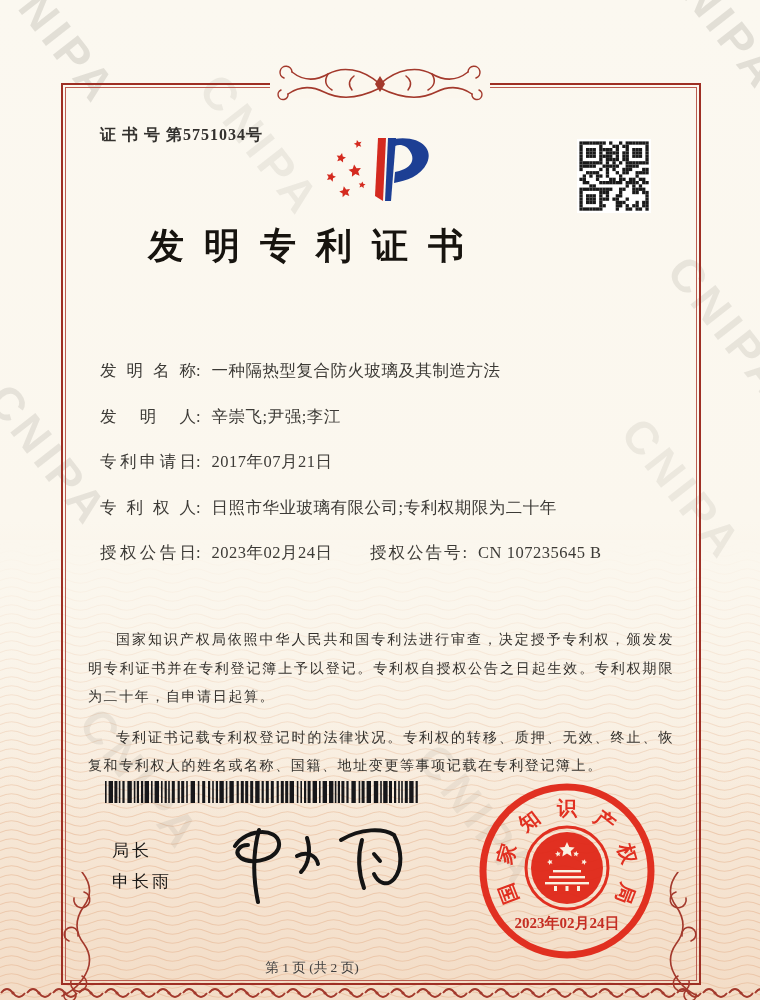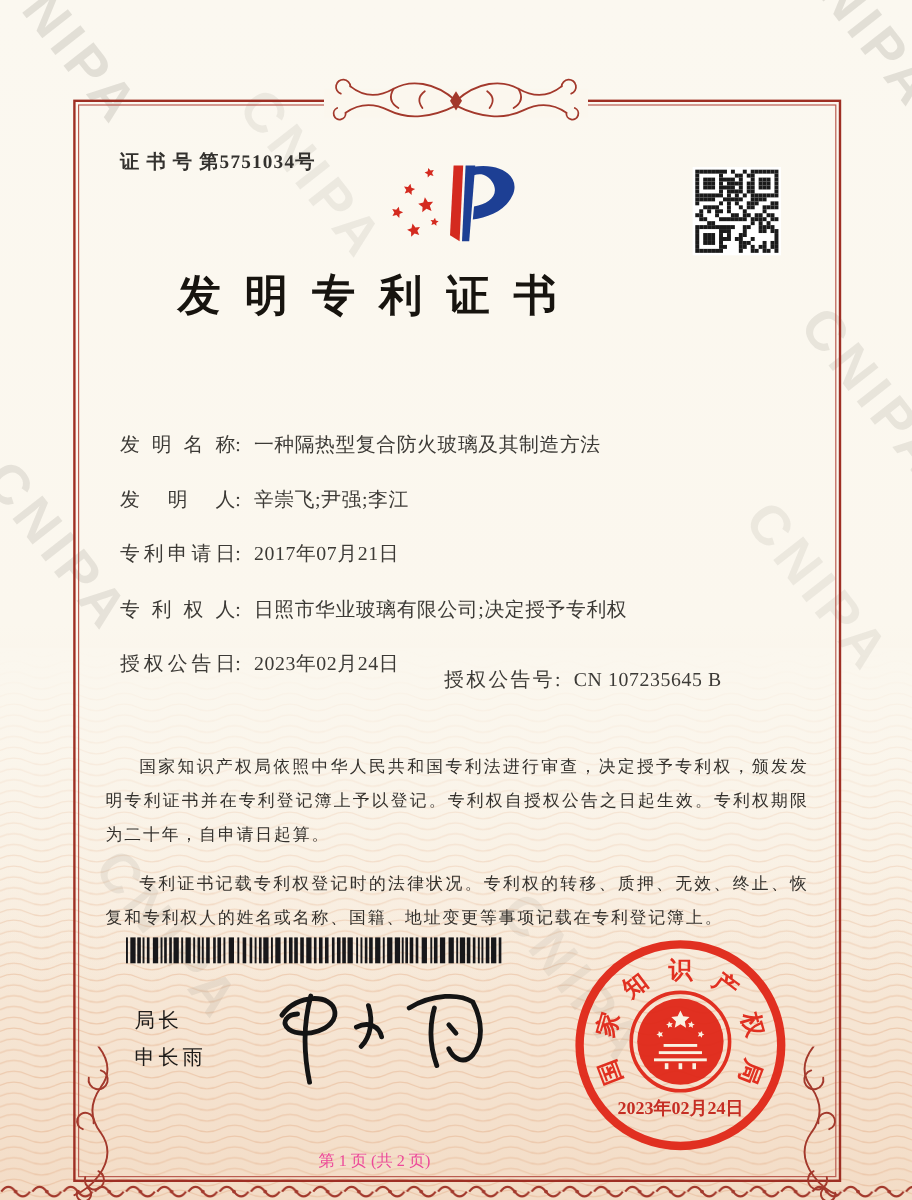--- a/index.html
+++ b/index.html
@@ -28,40 +28,40 @@
   #title{left:0;top:222px;width:612px;text-align:center;font-size:36px;font-weight:700;
          color:#17140f;letter-spacing:20px;text-indent:20px;}
 
   
   #fields{left:100px;top:316px;width:580px;font-size:16.5px;color:#3c3a36;margin-top:44px;}
   .frow{height:45.5px;position:relative;white-space:nowrap;}
   .fld-label{display:inline-block;width:96px;text-align:justify;text-align-last:justify;
              vertical-align:top;}
   .colon{display:inline-block;margin-right:11px;}
   .fld-value{letter-spacing:.5px;}
-  .pair2{position:absolute;left:270px;top:14px;}
+  .pair2{position:absolute;left:270px;top:0;}
   .pair2 .fld-label2{letter-spacing:2px;}
 
   
   #paras{left:88px;top:626px;width:586px;font-size:14px;color:#33302c;}
   .para{margin:0 0 12px 0;text-indent:2em;line-height:28.5px;letter-spacing:1.6px;
         text-align:justify;}
 
   
   #barcode-box{left:105px;top:781px;}
   #signer{left:112px;top:835px;font-family:Liberation Serif, serif;
           font-size:17px;color:#1d1b19;letter-spacing:3px;line-height:31px;}
   #signature{left:213px;top:806px;}
 
   
   #seal{left:472px;top:776px;z-index:6;}
   .seal-char{font:700 20px "Liberation Serif","DejaVu Serif",serif;fill:#e02718;}
 
   
-  #footer{left:0;top:959px;width:624px;text-align:center;font-size:13.5px;color:#ec4899;}
+  #footer{left:0;top:959px;width:624px;text-align:center;font-size:13.5px;color:#404040;}
 </style>
 </head>
 <body>
 
 <div id="page">
 
   <svg class="waves" width="760" height="460">
     <defs>
       <pattern id="wv" width="46" height="9" patternUnits="userSpaceOnUse">
         <path d="M0,4.5 Q11.5,-1 23,4.5 T46,4.5" fill="none" stroke="#e4b08b" stroke-width="1.1"></path>
@@ -408,21 +408,21 @@
     <div class="frow">
       <span class="fld-label">发明名称</span><span class="colon">:</span><span class="fld-value">一种隔热型复合防火玻璃及其制造方法</span>
     </div>
     <div class="frow">
       <span class="fld-label">发明人</span><span class="colon">:</span><span class="fld-value">辛崇飞;尹强;李江</span>
     </div>
     <div class="frow">
       <span class="fld-label">专利申请日</span><span class="colon">:</span><span class="fld-value">2017年07月21日</span>
     </div>
     <div class="frow">
-      <span class="fld-label">专利权人</span><span class="colon">:</span><span class="fld-value">日照市华业玻璃有限公司;决定授予专利权</span>
+      <span class="fld-label">专利权人</span><span class="colon">:</span><span class="fld-value">日照市华业玻璃有限公司;专利权期限为二十年</span>
     </div>
     <div class="frow">
       <span class="fld-label">授权公告日</span><span class="colon">:</span><span class="fld-value">2023年02月24日</span>
       <span class="pair2">
         <span class="fld-label2">授权公告号</span><span class="colon">:</span><span class="fld-value">CN 107235645 B</span>
       </span>
     </div>
   </div>
 
   <div class="content" id="paras">

